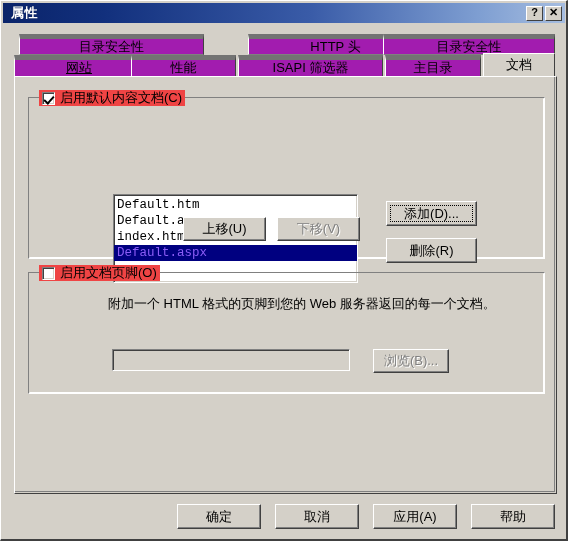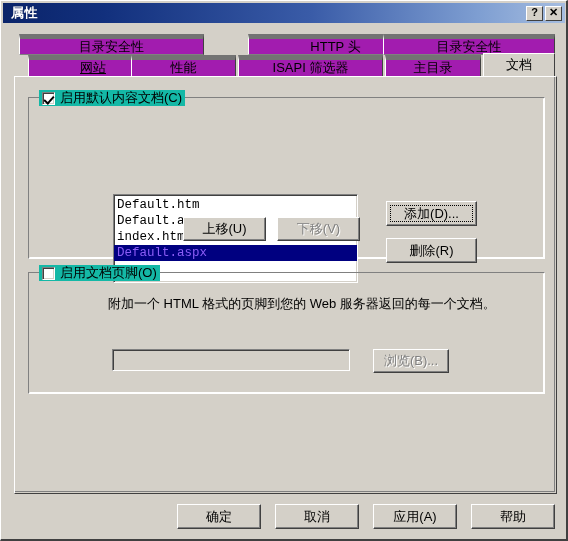--- a/index.html
+++ b/index.html
@@ -76,21 +76,21 @@
     border-right-color:#fff;border-bottom-color:#fff;
     box-sizing:border-box;
   }
   .group .g2{
     position:absolute;left:0;top:0;right:0;bottom:0;
     border:1px solid #fff;border-left-color:transparent;border-top-color:transparent;
     pointer-events:none;
   }
   .group-label{
     position:absolute;top:-8px;left:10px;
-    background:#14b8a6;padding:0 3px;height:16px;
+    background:#ef4444;padding:0 3px;height:16px;
     display:flex;align-items:center;gap:5px;
     font-size:13px;white-space:nowrap;
   }
   
   .cb{
     width:13px;height:13px;background:#fff;
     border-left:1px solid #808080;border-top:1px solid #808080;
     border-right:1px solid #fff;border-bottom:1px solid #fff;
     box-shadow:inset 1px 1px 0 #404040, inset -1px -1px 0 #d4d0c8;
     box-sizing:border-box;position:relative;flex:none;cursor:default;
@@ -164,21 +164,21 @@
           <span>目录安全性</span>
         </div>
       <div class="tab" style="left:192px;width:175px;margin-left:42px;">
           <span>HTTP 头</span>
         </div>
       <div class="tab" style="left:369px;width:172px;">
           <span>目录安全性</span>
         </div>
     </div>
     <div class="tabrow tabrow2" style="margin-top:0;">
-      <div class="tab" style="left:14px;width:130px;text-decoration:underline;">
+      <div class="tab" style="left:0;width:130px;text-decoration:underline;">
           <span>网站</span>
         </div>
       <div class="tab" style="left:117px;width:105px;">
           <span>性能</span>
         </div>
       <div class="tab" style="left:371px;width:96px;">
           <span>主目录</span>
         </div>
       <div class="tab" style="left:224px;width:145px;">
           <span>ISAPI 筛选器</span>

